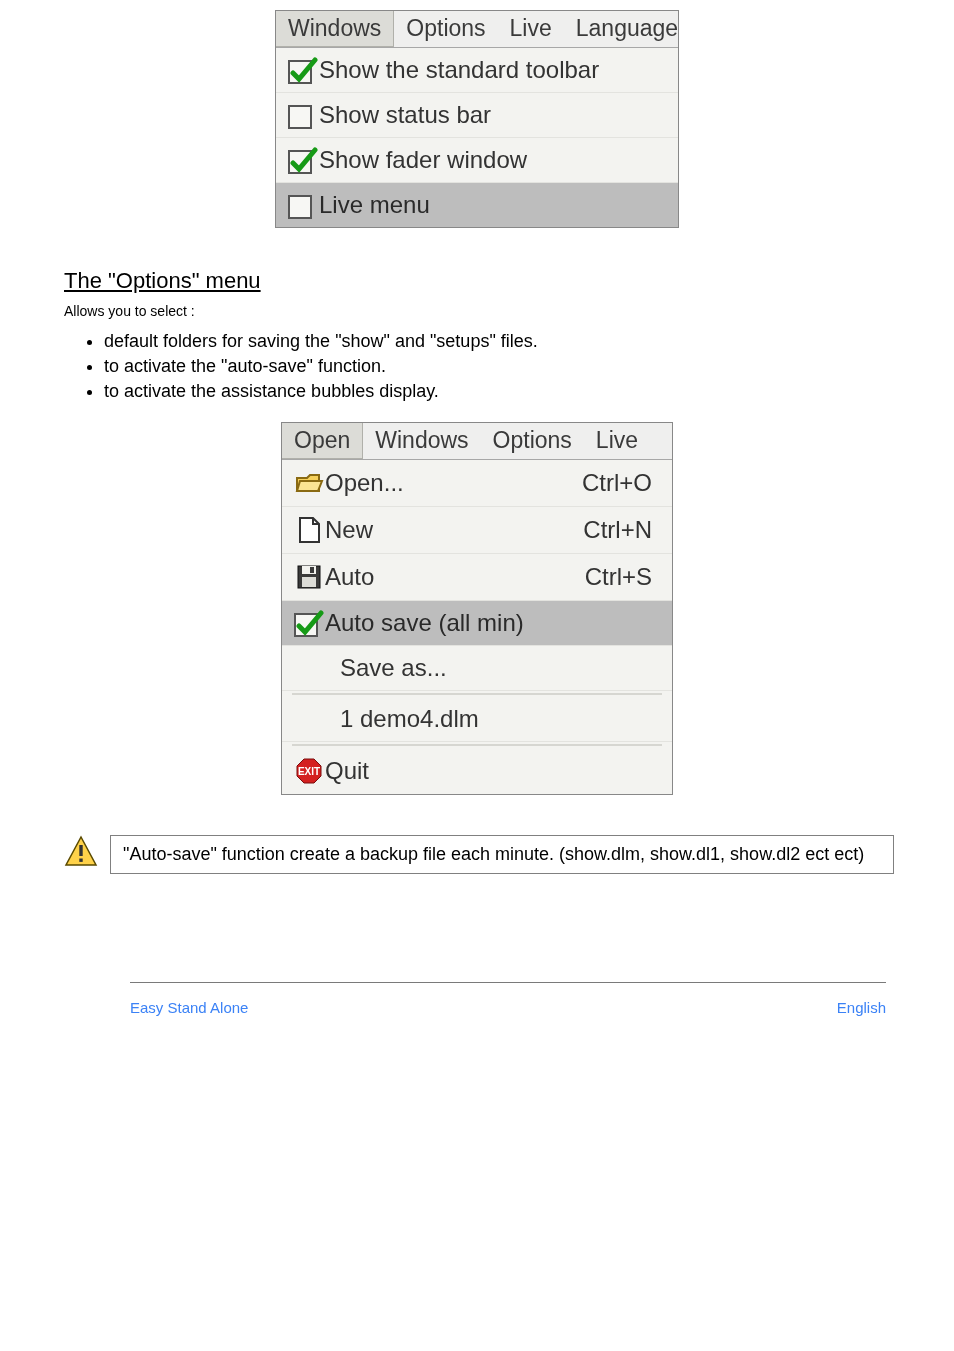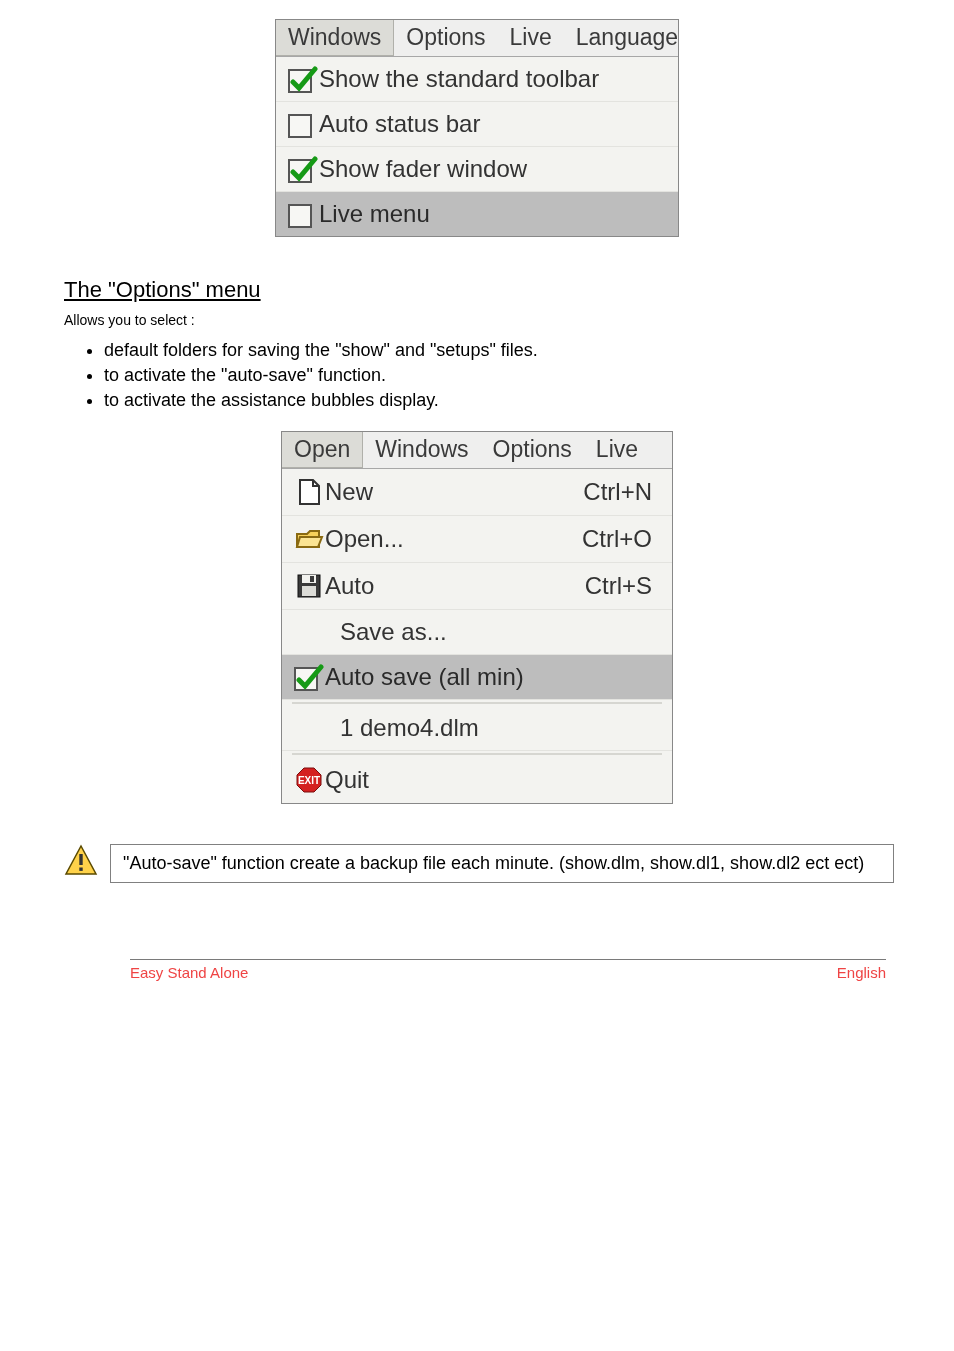--- a/index.html
+++ b/index.html
@@ -9,21 +9,21 @@
     font-family: "Trebuchet MS", "Tahoma", Arial, sans-serif;
     color: #000;
     width: 954px;
   }
   .page {
     padding: 6px 0 0 0;
   }
   .menu-screenshot {
     border: 1px solid #888;
     background: #fef9c3;
-    margin: 13px auto 40px auto;
+    margin: 4px auto 40px auto;
     font-size: 24px;
     color: #3a3a3a;
   }
   .windows-menu { width: 402px; }
   .file-menu    { width: 390px; }
   .menubar {
     display: flex;
     align-items: stretch;
     background: #efefee;
     border-bottom: 1px solid #a7a7a7;
@@ -92,27 +92,27 @@
     margin: 10px 60px 40px 64px;
     gap: 12px;
   }
   .notice-box {
     border: 1px solid #808080;
     padding: 8px 12px;
     font-size: 18px;
     flex: 1;
   }
   .footer {
-    margin: 76px 68px 24px 130px;
+    margin: 108px 68px 24px 130px;
     border-top: 1px solid #7a7a7a;
-    padding-top: 4px;
+    padding-top: 16px;
     display: flex;
     justify-content: space-between;
     font-size: 15px;
-    color: #ef4444;
+    color: #3b82f6;
   }
 </style>
 </head>
 <body>
 
 <div class="page">
 
   <div class="menu-screenshot windows-menu">
     <div class="menubar">
       <div class="menubar-item recessed">Windows</div>
@@ -125,21 +125,21 @@
         <svg width="30" height="28" viewBox="0 0 30 28">
           <rect x="1" y="5" width="22" height="22" fill="#f7f7f4" stroke="#555" stroke-width="2"></rect>
           <path d="M5 17 L11 23 L27 4" fill="none" stroke="#169a16" stroke-width="5" stroke-linecap="round"></path>
         </svg>
         <span class="label">Show the standard toolbar</span>
       </div>
       <div class="menu-item">
         <svg width="30" height="28" viewBox="0 0 30 28">
           <rect x="1" y="5" width="22" height="22" fill="#f7f7f4" stroke="#555" stroke-width="2"></rect>
         </svg>
-        <span class="label">Auto status bar</span>
+        <span class="label">Show status bar</span>
       </div>
       <div class="menu-item">
         <svg width="30" height="28" viewBox="0 0 30 28">
           <rect x="1" y="5" width="22" height="22" fill="#f7f7f4" stroke="#555" stroke-width="2"></rect>
           <path d="M5 17 L11 23 L27 4" fill="none" stroke="#169a16" stroke-width="5" stroke-linecap="round"></path>
         </svg>
         <span class="label">Show fader window</span>
       </div>
       <div class="menu-item highlight nosep">
         <svg width="30" height="28" viewBox="0 0 30 28">
@@ -162,57 +162,57 @@
     <div class="menubar">
       <div class="menubar-item recessed">Open</div>
       <div class="menubar-item">Windows</div>
       <div class="menubar-item">Options</div>
       <div class="menubar-item">Live</div>
     </div>
     <div class="menu-body">
 
       <div class="menu-item">
         <svg width="30" height="30" viewBox="0 0 30 30">
+          <path d="M3 10 H13 L16 7 H25 V23 H3 Z" fill="#f7d15a" stroke="#8a6a12" stroke-width="2"></path>
+          <path d="M6 13 H28 L24 23 H3 Z" fill="#fbe493" stroke="#8a6a12" stroke-width="2"></path>
+        </svg>
+        <span class="label">Open...</span>
+        <span class="shortcut">Ctrl+O</span>
+      </div>
+
+      <div class="menu-item">
+        <svg width="30" height="30" viewBox="0 0 30 30">
           <path d="M6 3 H19 L25 9 V27 H6 Z" fill="#ffffff" stroke="#333" stroke-width="2"></path>
           <path d="M19 3 V9 H25" fill="none" stroke="#333" stroke-width="2"></path>
         </svg>
         <span class="label">New</span>
         <span class="shortcut">Ctrl+N</span>
-      </div>
-
-      <div class="menu-item">
-        <svg width="30" height="30" viewBox="0 0 30 30">
-          <path d="M3 10 H13 L16 7 H25 V23 H3 Z" fill="#f7d15a" stroke="#8a6a12" stroke-width="2"></path>
-          <path d="M6 13 H28 L24 23 H3 Z" fill="#fbe493" stroke="#8a6a12" stroke-width="2"></path>
-        </svg>
-        <span class="label">Open...</span>
-        <span class="shortcut">Ctrl+O</span>
       </div>
 
       <div class="menu-item">
         <svg width="30" height="30" viewBox="0 0 30 30">
           <rect x="4" y="4" width="22" height="22" fill="#3a3a3a" stroke="#111" stroke-width="1"></rect>
           <rect x="8" y="4" width="14" height="8" fill="#f2f2ee"></rect>
           <rect x="8" y="15" width="14" height="10" fill="#dcdcd7"></rect>
           <rect x="16" y="5" width="4" height="6" fill="#3a3a3a"></rect>
         </svg>
         <span class="label">Auto</span>
         <span class="shortcut">Ctrl+S</span>
       </div>
 
+      <div class="menu-item highlight">
+        <svg width="30" height="28" viewBox="0 0 30 28">
+          <rect x="1" y="5" width="22" height="22" fill="#f7f7f4" stroke="#555" stroke-width="2"></rect>
+          <path d="M5 17 L11 23 L27 4" fill="none" stroke="#169a16" stroke-width="5" stroke-linecap="round"></path>
+        </svg>
+        <span class="label">Auto save (all min)</span>
+      </div>
+
       <div class="menu-item indent">
         <span class="label">Save as...</span>
-      </div>
-
-      <div class="menu-item highlight">
-        <svg width="30" height="28" viewBox="0 0 30 28">
-          <rect x="1" y="5" width="22" height="22" fill="#f7f7f4" stroke="#555" stroke-width="2"></rect>
-          <path d="M5 17 L11 23 L27 4" fill="none" stroke="#169a16" stroke-width="5" stroke-linecap="round"></path>
-        </svg>
-        <span class="label">Auto save (all min)</span>
       </div>
 
       <div class="menu-sep"></div>
 
       <div class="menu-item indent">
         <span class="label">1 demo4.dlm</span>
       </div>
 
       <div class="menu-sep"></div>
 

